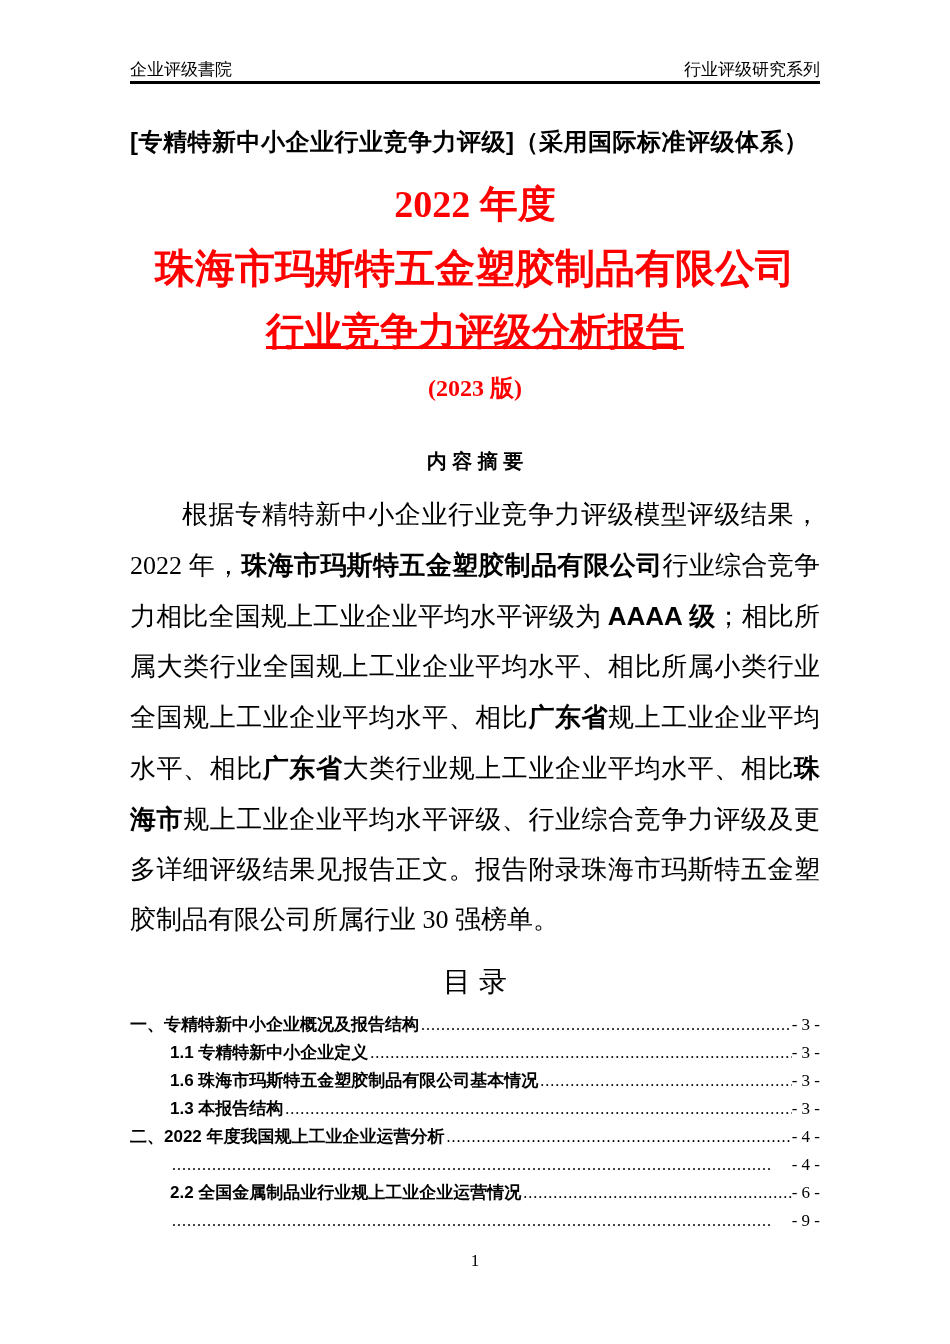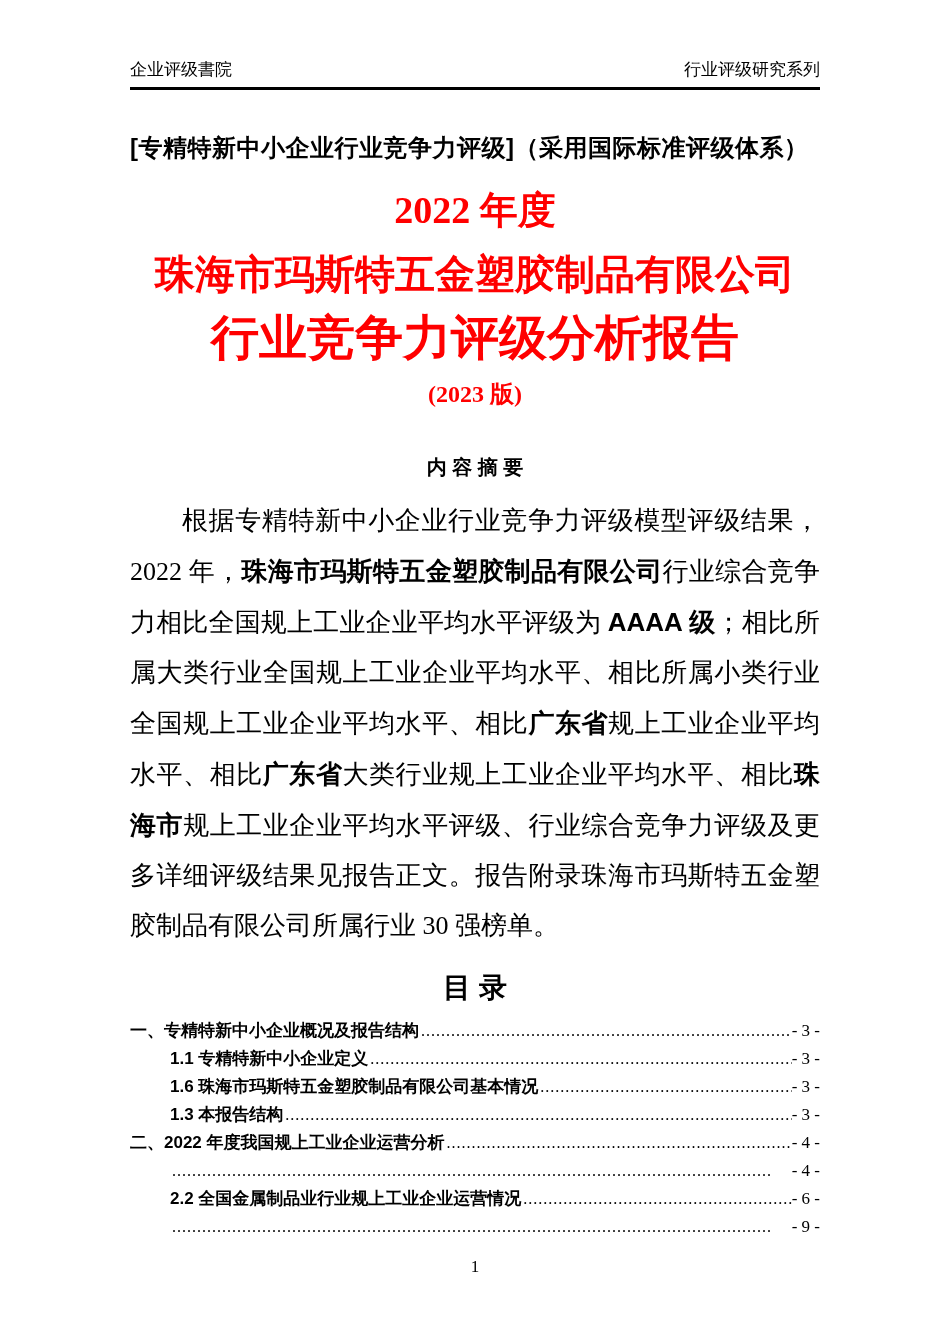--- a/index.html
+++ b/index.html
@@ -16,42 +16,41 @@
     overflow: hidden;
   }
 
   
   .doc-header {
     display: flex;
     justify-content: space-between;
     align-items: flex-end;
     font-family: "Liberation Sans", "DejaVu Sans", sans-serif;
     font-size: 17px;
-    padding-bottom: 6px;
     border-bottom: 3px solid #000000;
   }
 
   
   .classification {
     margin-top: 42px;
     font-family: "Liberation Sans", "DejaVu Sans", sans-serif;
     font-weight: bold;
     font-size: 24px;
     letter-spacing: 0.5px;
   }
 
   
   .title-block {
     text-align: center;
     font-weight: bold;
     font-family: "Liberation Serif", "DejaVu Serif", serif;
   }
   .title-year    { margin-top: 22px; font-size: 38px; line-height: 49px; }
   .title-company { margin-top: 14px; font-size: 40px; line-height: 52px; }
-  .title-report  { margin-top: 12px; font-size: 48px; line-height: 49px; }
+  .title-report  { margin-top: 12px; font-size: 38px; line-height: 49px; text-decoration: underline; }
   .title-version { margin-top: 12px; font-size: 24px; line-height: 40px; }
 
   
   .abstract-heading {
     margin-top: 34px;
     text-align: center;
     font-family: "Liberation Sans", "DejaVu Sans", sans-serif;
     font-weight: bold;
     font-size: 20px;
     line-height: 38px;
@@ -67,21 +66,21 @@
   .abstract-paragraph .seg.bold {
     font-weight: bold;
     font-family: "Liberation Sans", "DejaVu Sans", sans-serif;
   }
 
   
   .toc-heading {
     margin-top: 18px;
     text-align: center;
     font-family: "Liberation Sans", "DejaVu Sans", sans-serif;
-    font-weight: bold;
+    font-weight: normal;
     font-size: 28px;
     line-height: 38px;
   }
   .toc-list { margin-top: 10px; }
   .toc-row {
     display: flex;
     align-items: baseline;
     font-family: "Liberation Sans", "DejaVu Sans", sans-serif;
     font-weight: bold;
     font-size: 17px;

